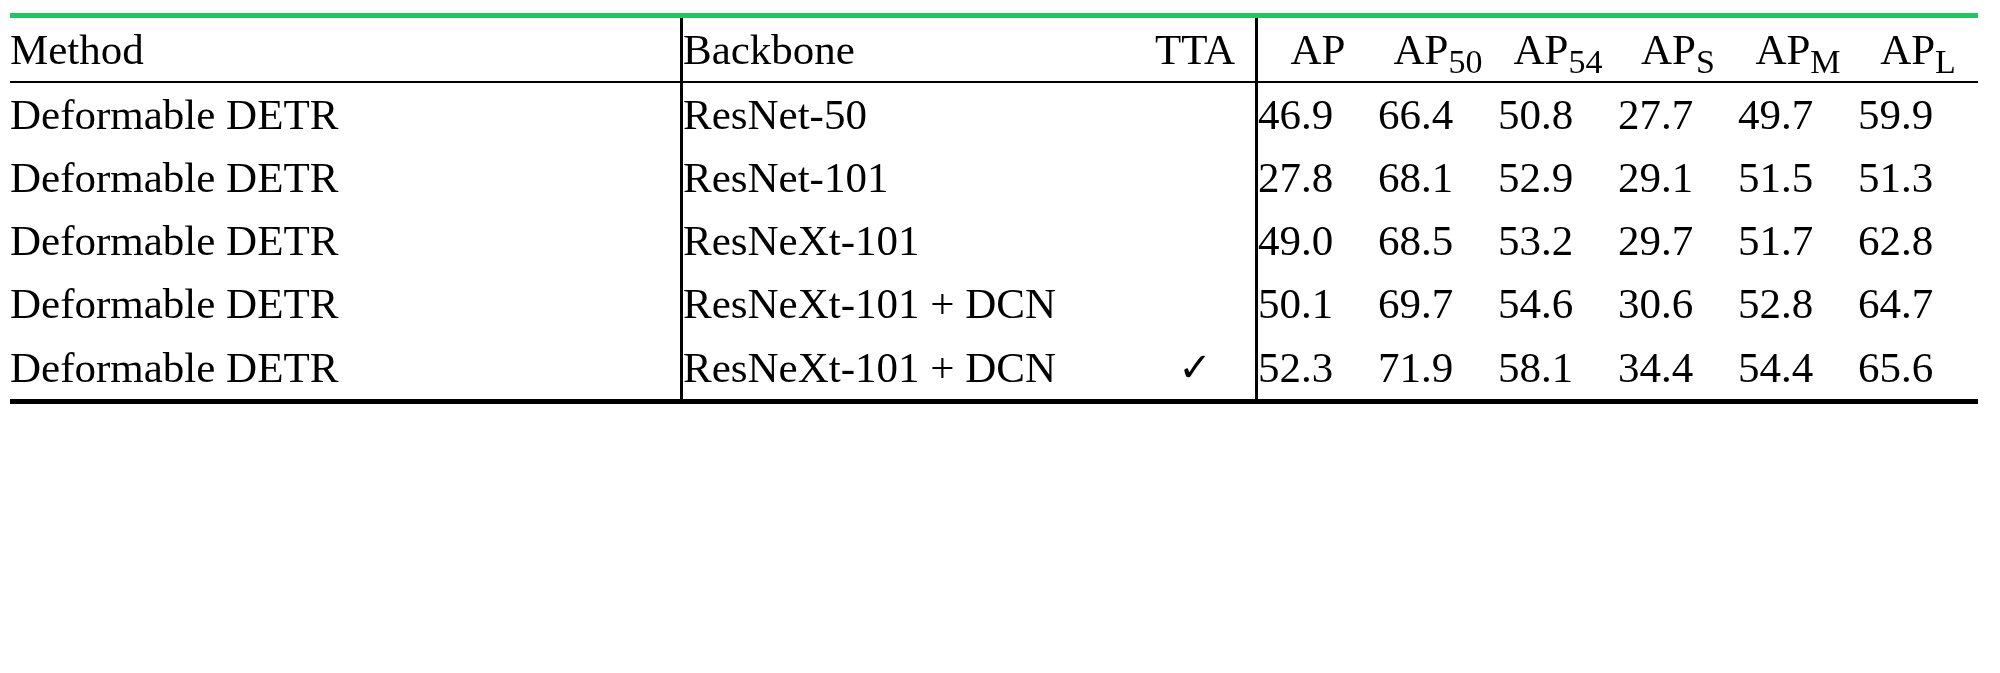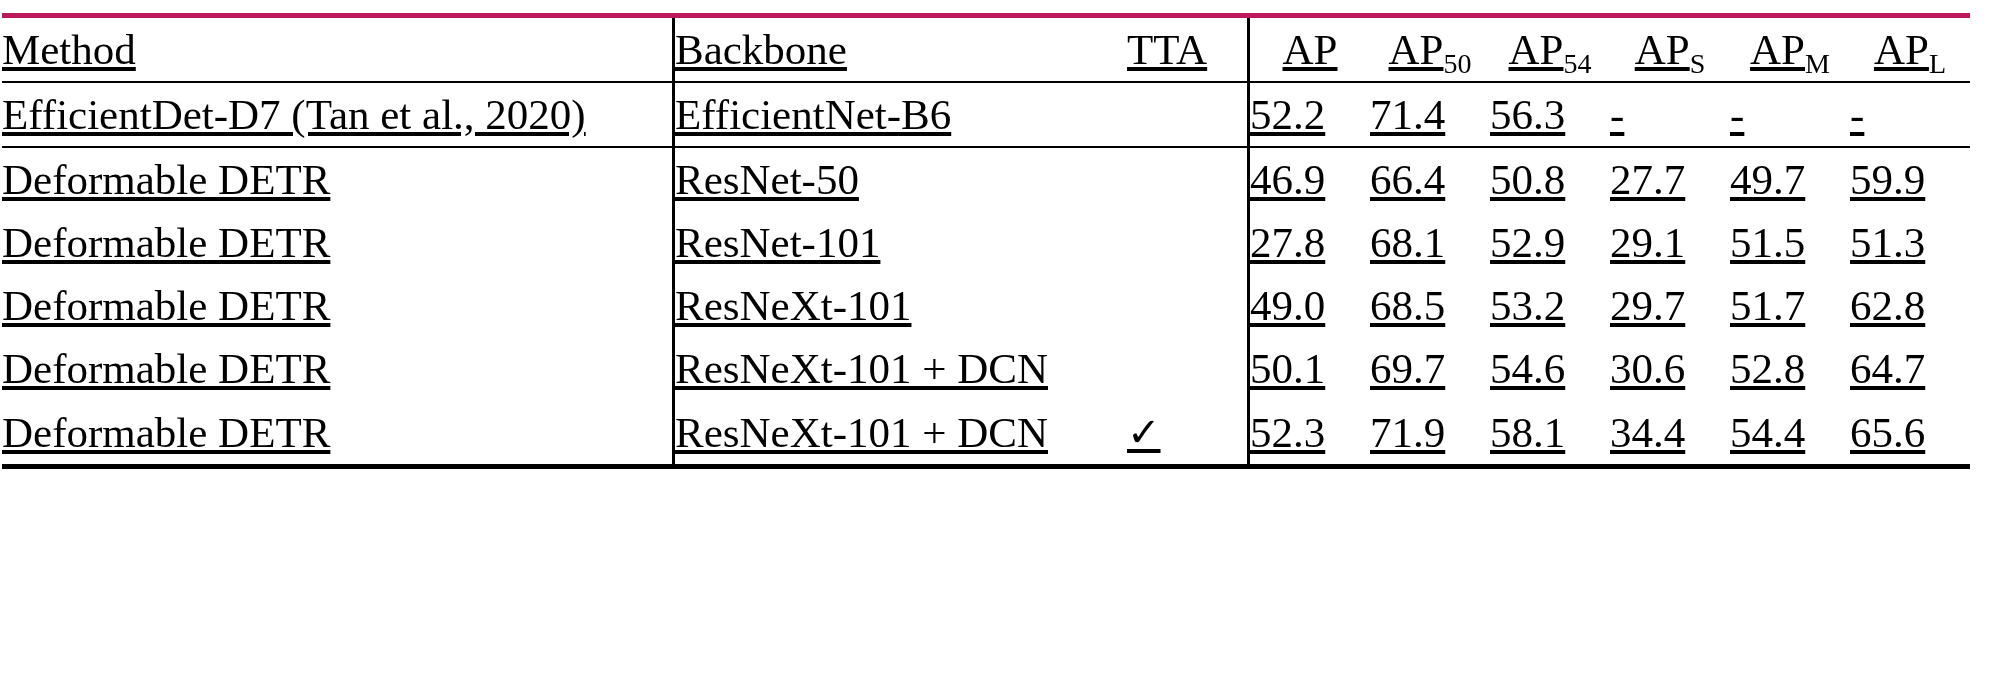--- a/index.html
+++ b/index.html
@@ -11,53 +11,52 @@
     position: relative;
     width: 2000px;
     height: 673px;
     background: #ffffff;
     font-family: "Liberation Serif", serif;
     color: #000000;
     overflow: hidden;
   }
   table.results-table {
     position: absolute;
-    left: 2px;
+    left: 10px;
     top: 13px;
     width: 1967px;
     border-collapse: collapse;
     table-layout: fixed;
-    border-top: 5px solid #be185d;
+    border-top: 5px solid #22c55e;
     border-bottom: 5px solid #000;
-    text-decoration: underline;
   }
   table.results-table th,
   table.results-table td {
     font-size: 43px;
     font-weight: normal;
     padding: 0;
     height: 63px;
     line-height: 63px;
     white-space: nowrap;
     overflow: hidden;
     vertical-align: middle;
   }
   thead th {
     border-bottom: 2px solid #000;
     height: 64px;
     line-height: 64px;
   }
   .col-method   { width: 670px; text-align: left; padding-left: 10px; }
   .col-backbone { width: 452px; text-align: left; }
-  .col-tta      { width: 120px; text-align: left; }
+  .col-tta      { width: 120px; text-align: center; }
   .col-num      { width: 120px; }
   .v-right      { border-right: 3px solid #000; }
   tr.group-start td { border-top: 2px solid #000; }
   .subscript {
-    font-size: 28px;
+    font-size: 34px;
     line-height: 28px;
     position: relative;
     top: 9px;
   }
   .tta-mark { font-size: 40px; }
 </style>
 </head>
 <body>
 
 <div class="page">
@@ -69,31 +68,20 @@
         <th class="col-tta v-right">TTA</th>
         <th class="col-num"><span>AP</span><span class="subscript"></span></th>
         <th class="col-num"><span>AP</span><span class="subscript">50</span></th>
         <th class="col-num"><span>AP</span><span class="subscript">54</span></th>
         <th class="col-num"><span>AP</span><span class="subscript">S</span></th>
         <th class="col-num"><span>AP</span><span class="subscript">M</span></th>
         <th class="col-num"><span>AP</span><span class="subscript">L</span></th>
       </tr>
     </thead>
     <tbody>
-        <tr>
-      <td class="col-method v-right">EfficientDet-D7 (Tan et al., 2020)</td>
-      <td class="col-backbone">EfficientNet-B6</td>
-      <td class="col-tta v-right"><span class="tta-mark"></span></td>
-      <td class="col-num">52.2</td>
-      <td class="col-num">71.4</td>
-      <td class="col-num">56.3</td>
-      <td class="col-num">-</td>
-      <td class="col-num">-</td>
-      <td class="col-num">-</td>
-    </tr>
         <tr class="group-start">
       <td class="col-method v-right">Deformable DETR</td>
       <td class="col-backbone">ResNet-50</td>
       <td class="col-tta v-right"><span class="tta-mark"></span></td>
       <td class="col-num">46.9</td>
       <td class="col-num">66.4</td>
       <td class="col-num">50.8</td>
       <td class="col-num">27.7</td>
       <td class="col-num">49.7</td>
       <td class="col-num">59.9</td>

